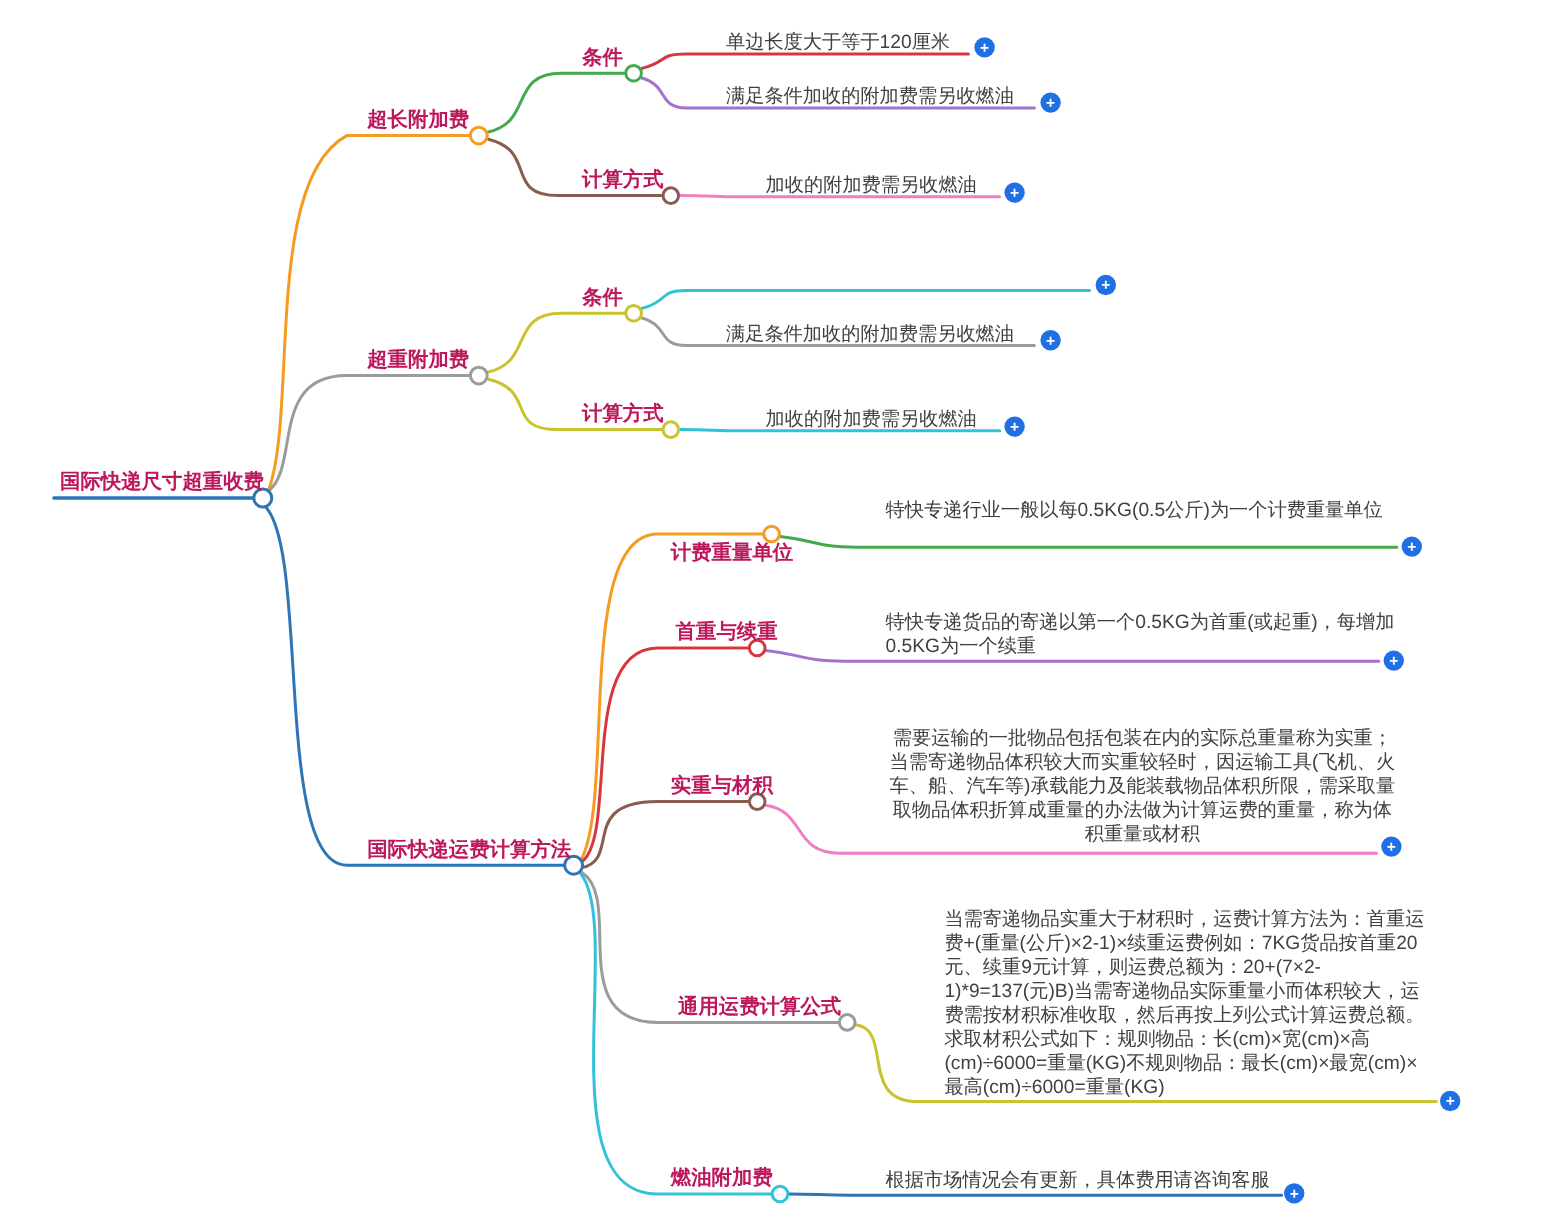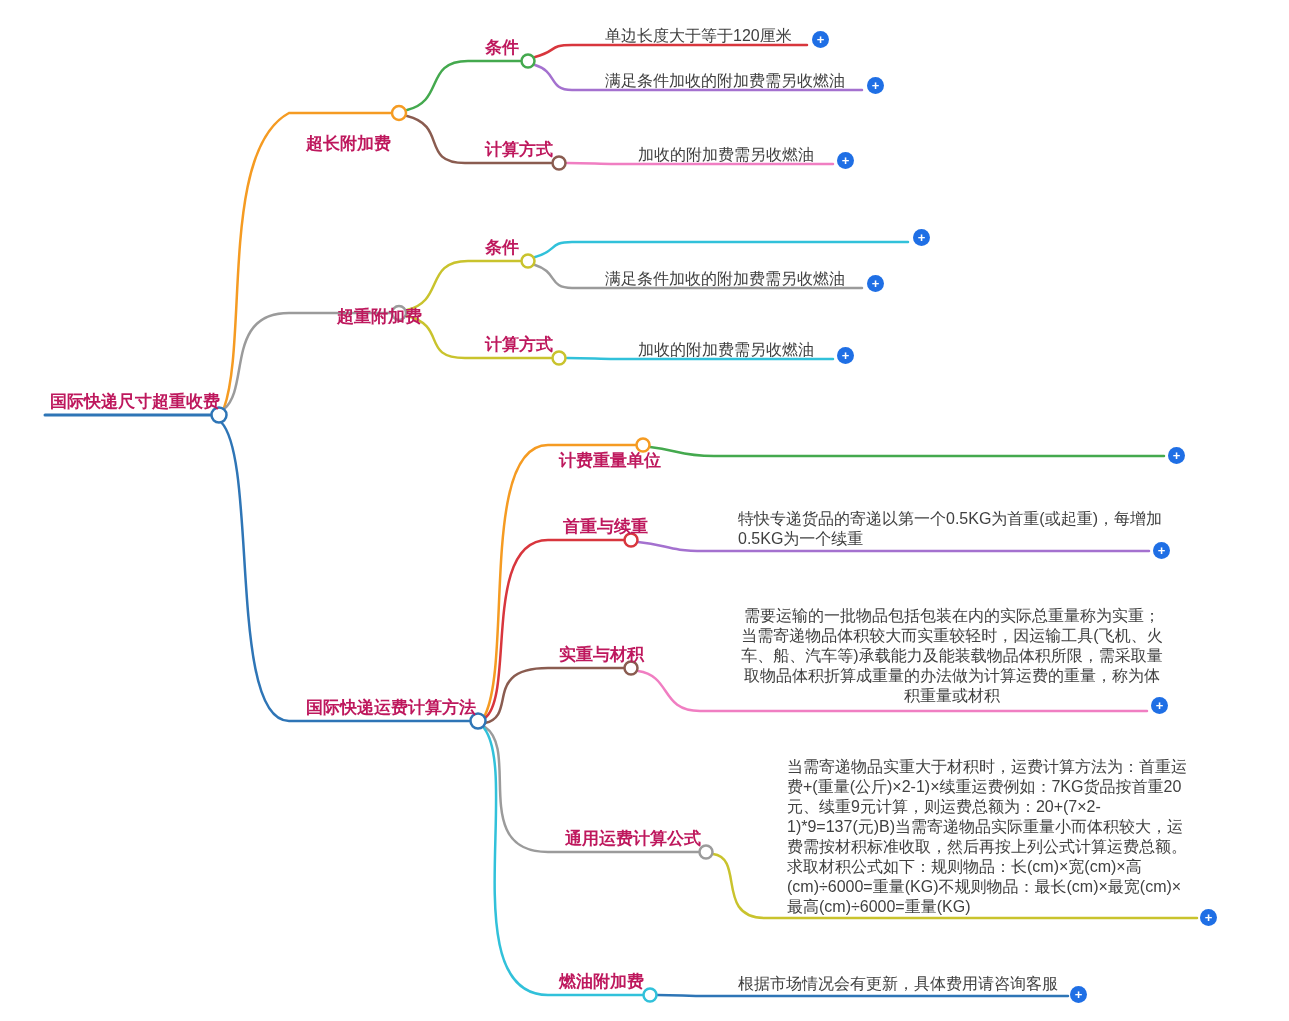--- a/index.html
+++ b/index.html
@@ -74,36 +74,37 @@
     <circle cx="478" cy="721" r="7.5" fill="#ffffff" stroke-width="2.5" stroke="#2e75b6"></circle>
     <circle cx="643" cy="445" r="6.5" fill="#ffffff" stroke-width="2.5" stroke="#f59b22"></circle>
     <circle cx="631" cy="540" r="6.5" fill="#ffffff" stroke-width="2.5" stroke="#d8363d"></circle>
     <circle cx="631" cy="668" r="6.5" fill="#ffffff" stroke-width="2.5" stroke="#8a5c50"></circle>
     <circle cx="706" cy="852" r="6.5" fill="#ffffff" stroke-width="2.5" stroke="#9b9b9b"></circle>
     <circle cx="650" cy="995" r="6.5" fill="#ffffff" stroke-width="2.5" stroke="#31c1da"></circle>
   </svg>
 
   <div class="abs node-label" style="left:50px;top:392px;">国际快递尺寸超重收费</div>
 
-  <div class="abs node-label" style="left:306px;top:90px;margin-top:44px;">超长附加费</div>
+  <div class="abs node-label" style="left:306px;top:90px;">超长附加费</div>
   <div class="abs node-label" style="left:485px;top:38px;">条件</div>
   <div class="abs leaf-text nowrap" style="left:605px;top:26px;">单边长度大于等于120厘米</div>
   <div class="abs leaf-text nowrap" style="left:605px;top:71px;">满足条件加收的附加费需另收燃油</div>
   <div class="abs node-label" style="left:485px;top:140px;">计算方式</div>
   <div class="abs leaf-text nowrap" style="left:638px;top:145px;">加收的附加费需另收燃油</div>
 
-  <div class="abs node-label" style="left:306px;top:307px;margin-left:31px;">超重附加费</div>
+  <div class="abs node-label" style="left:306px;top:290px;">超重附加费</div>
   <div class="abs node-label" style="left:485px;top:238px;">条件</div>
   <div class="abs leaf-text nowrap" style="left:605px;top:269px;">满足条件加收的附加费需另收燃油</div>
   <div class="abs node-label" style="left:485px;top:335px;">计算方式</div>
   <div class="abs leaf-text nowrap" style="left:638px;top:340px;">加收的附加费需另收燃油</div>
 
   <div class="abs node-label" style="left:306px;top:698px;">国际快递运费计算方法</div>
 
   <div class="abs node-label" style="left:559px;top:422px;margin-top:29px;">计费重量单位</div>
+  <div class="abs leaf-text" style="left:738px;top:416px;width:430px;">特快专递行业一般以每0.5KG(0.5公斤)为一个计费重量单位</div>
 
   <div class="abs node-label" style="left:563px;top:517px;">首重与续重</div>
   <div class="abs leaf-text" style="left:738px;top:509px;width:430px;">特快专递货品的寄递以第一个0.5KG为首重(或起重)，每增加0.5KG为一个续重</div>
 
   <div class="abs node-label" style="left:559px;top:645px;">实重与材积</div>
   <div class="abs leaf-text" style="left:738px;top:606px;width:428px;text-align:center;">需要运输的一批物品包括包装在内的实际总重量称为实重；当需寄递物品体积较大而实重较轻时，因运输工具(飞机、火车、船、汽车等)承载能力及能装载物品体积所限，需采取量取物品体积折算成重量的办法做为计算运费的重量，称为体积重量或材积</div>
 
   <div class="abs node-label" style="left:565px;top:829px;">通用运费计算公式</div>
   <div class="abs leaf-text" style="left:787px;top:757px;width:402px;">当需寄递物品实重大于材积时，运费计算方法为：首重运费+(重量(公斤)×2-1)×续重运费例如：7KG货品按首重20元、续重9元计算，则运费总额为：20+(7×2-1)*9=137(元)B)当需寄递物品实际重量小而体积较大，运费需按材积标准收取，然后再按上列公式计算运费总额。求取材积公式如下：规则物品：长(cm)×宽(cm)×高(cm)÷6000=重量(KG)不规则物品：最长(cm)×最宽(cm)×最高(cm)÷6000=重量(KG)</div>
 

